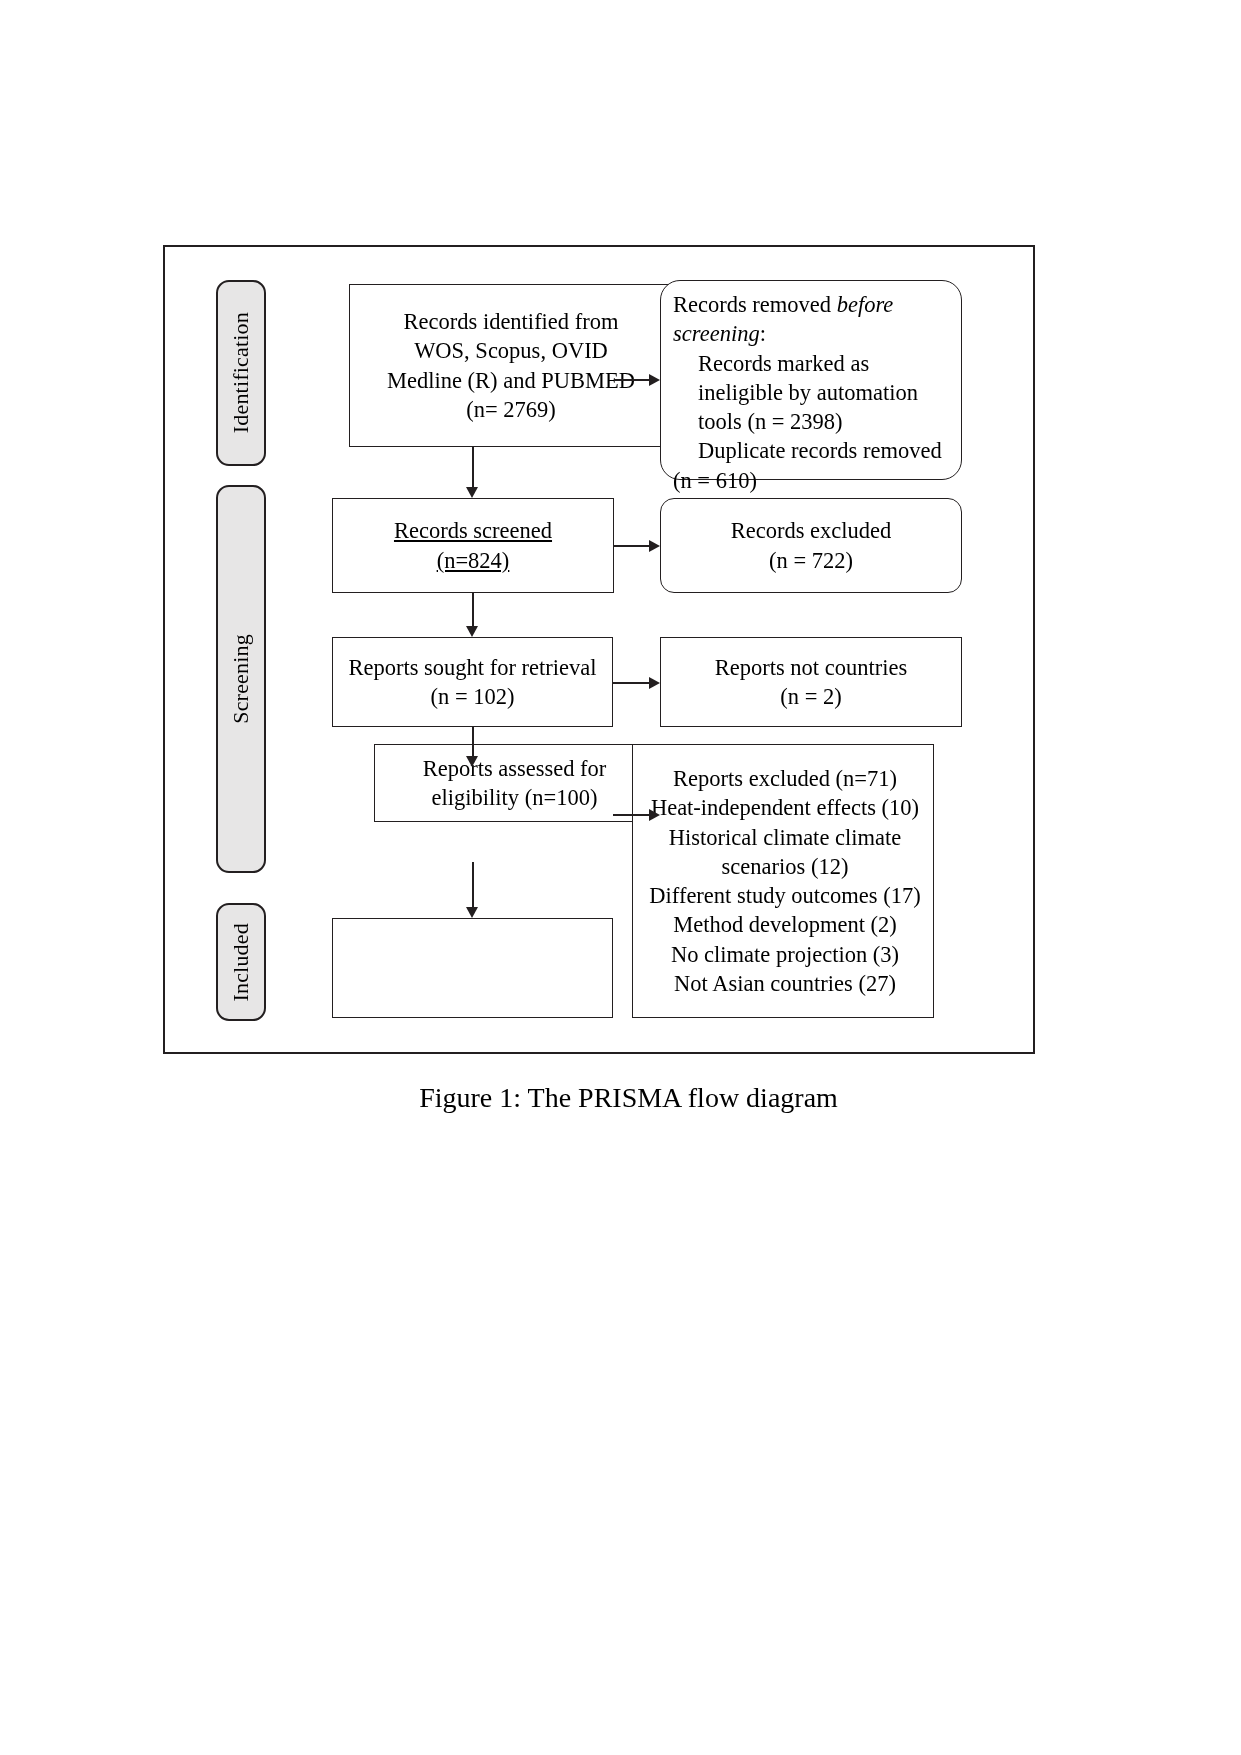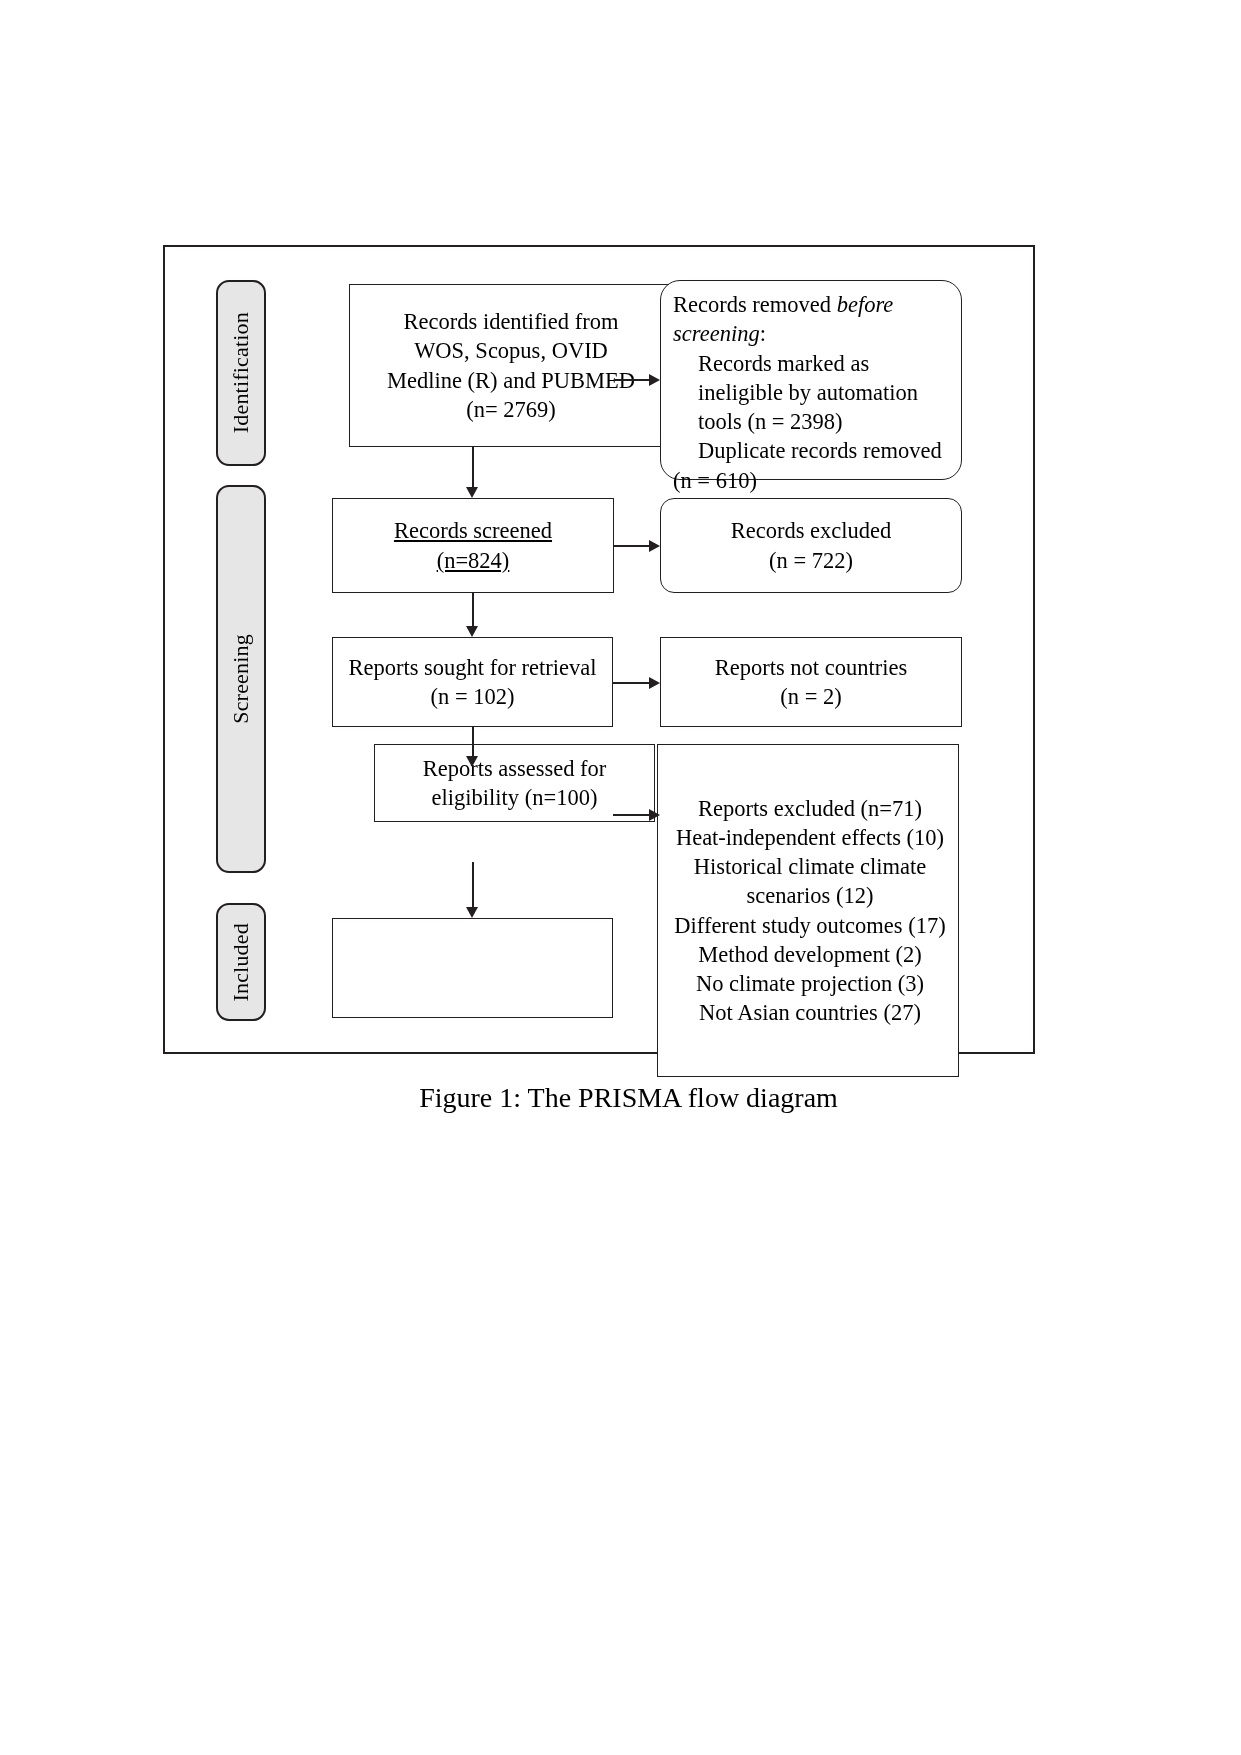--- a/index.html
+++ b/index.html
@@ -73,21 +73,21 @@
   #box-sought       { left: 167px; top: 390px; width: 281px; height: 90px; }
   #box-assessed     { left: 167px; top: 497px; width: 281px; height: 78px; margin-left: 42px; }
   #box-included     { left: 167px; top: 671px; width: 281px; height: 100px; }
 
   
   #box-removed      { left: 495px; top: 33px;  width: 302px; height: 200px;
                       align-items: stretch; justify-content: flex-start;
                       text-align: left; padding: 9px 6px 6px 12px; border-radius: 20px; }
   #box-excluded     { left: 495px; top: 251px; width: 302px; height: 95px; border-radius: 14px; }
   #box-notretrieved { left: 495px; top: 390px; width: 302px; height: 90px; }
-  #box-repexcluded  { left: 492px; top: 497px; width: 302px; height: 333px;
+  #box-repexcluded  { left: 467px; top: 497px; width: 302px; height: 274px;
                       justify-content: center; padding-left: 12px; }
 
   #box-removed .line { white-space: normal; }
   #box-removed .indent { padding-left: 25px; }
   #box-removed em { font-style: italic; }
 
   
   .conn { position: absolute; background: #231f20; }
   .conn-v { width: 1.6px; }
   .conn-h { height: 1.6px; }

